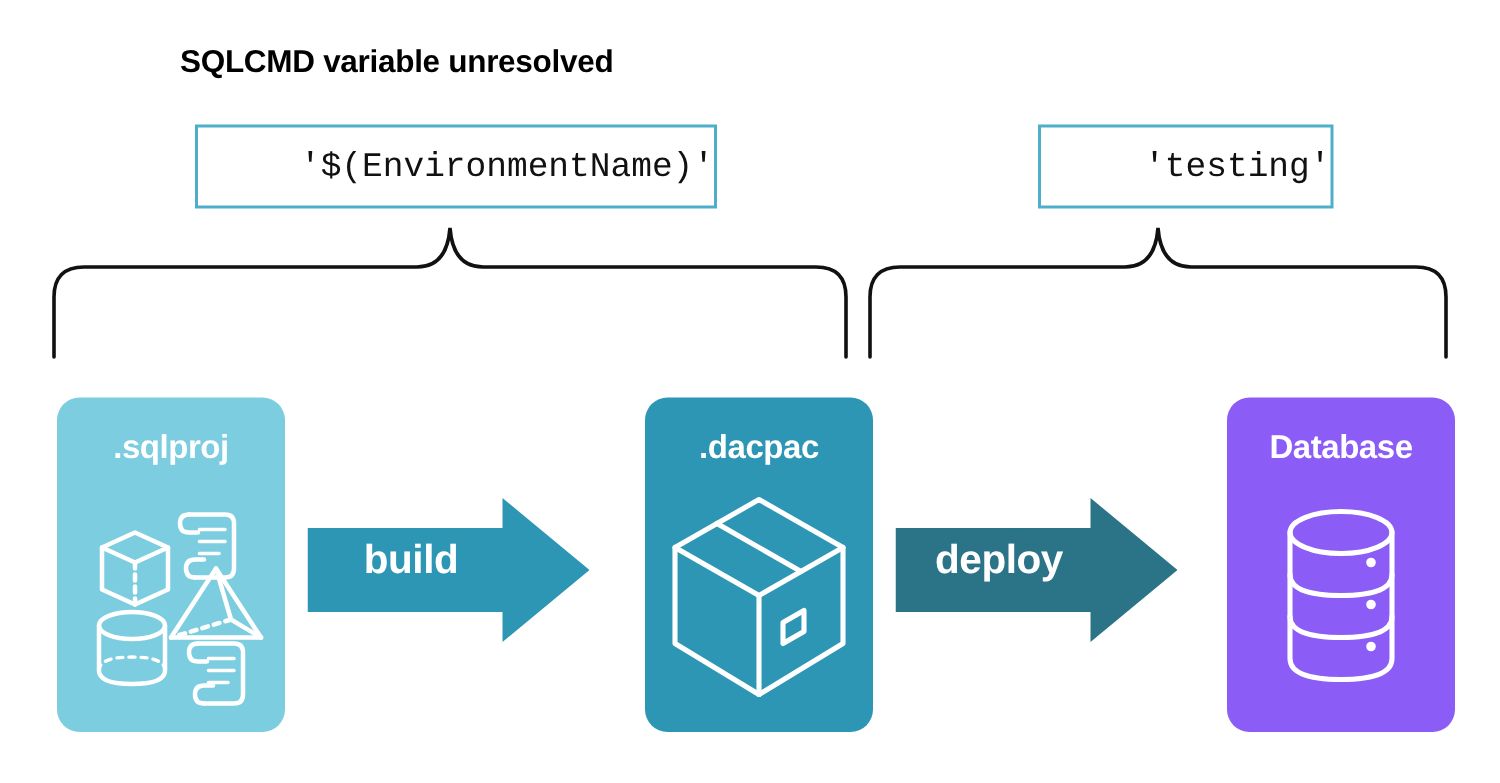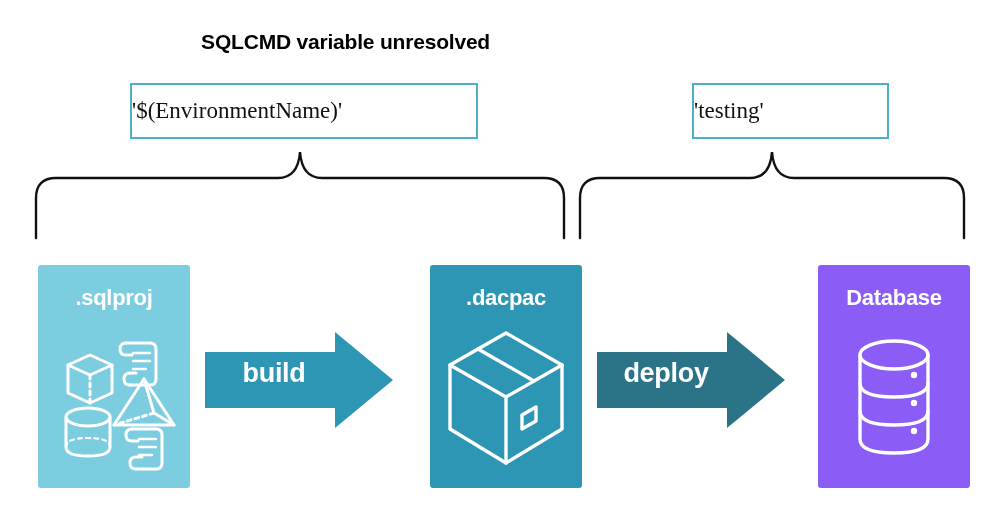--- a/index.html
+++ b/index.html
@@ -18,37 +18,37 @@
     overflow: hidden;
   }
 
   
   .section-title {
     position: absolute;
     font-family: "Liberation Sans", sans-serif;
     font-weight: bold;
     font-size: 21px;
     color: #000000;
-    text-align: right;
+    text-align: left;
     white-space: nowrap;
     letter-spacing: -0.2px;
   }
   #title-left  { left: 120px; top: 30px; width: 370px; }
   #title-right { left: 600px; top: 30px; width: 330px; }
 
   
   .code-box {
     position: absolute;
     border: 2px solid #4FAFCB;
     background: #ffffff;
     box-sizing: border-box;
     display: flex;
     align-items: center;
-    justify-content: flex-start;
-    font-family: Liberation Serif, serif;
+    justify-content: flex-end;
+    font-family: Liberation Mono, monospace;
     font-size: 23px;
     color: #111111;
     white-space: nowrap;
   }
   #code-box-left  { left: 130px; top: 83px; width: 348px; height: 56px; }
   #code-box-right { left: 692px; top: 83px; width: 197px; height: 56px; }
 
   
   .brace-svg {
     position: absolute;
@@ -59,21 +59,21 @@
   .brace-path {
     fill: none;
     stroke: #111111;
     stroke-width: 2.4;
     stroke-linecap: round;
   }
 
   
   .stage-box {
     position: absolute;
-    border-radius: 3px;
+    border-radius: 15px;
     top: 265px;
     width: 152px;
     height: 223px;
   }
   #box-sqlproj  { left: 38px;  background: #7DCDE0; }
   #box-dacpac   { left: 430px; background: #2E96B5; }
   #box-database { left: 818px; background: #8b5cf6; }
 
   .stage-label {
     position: absolute;

